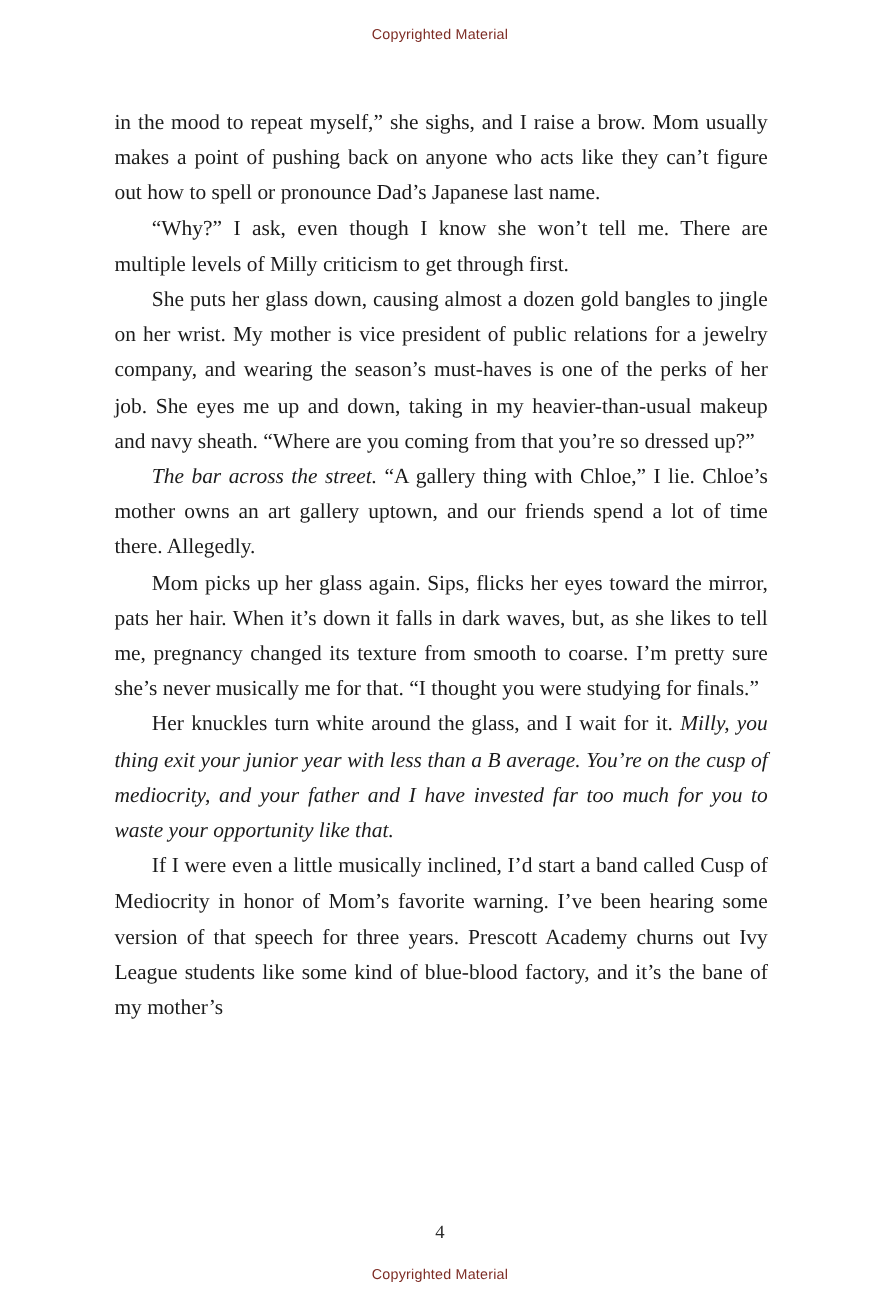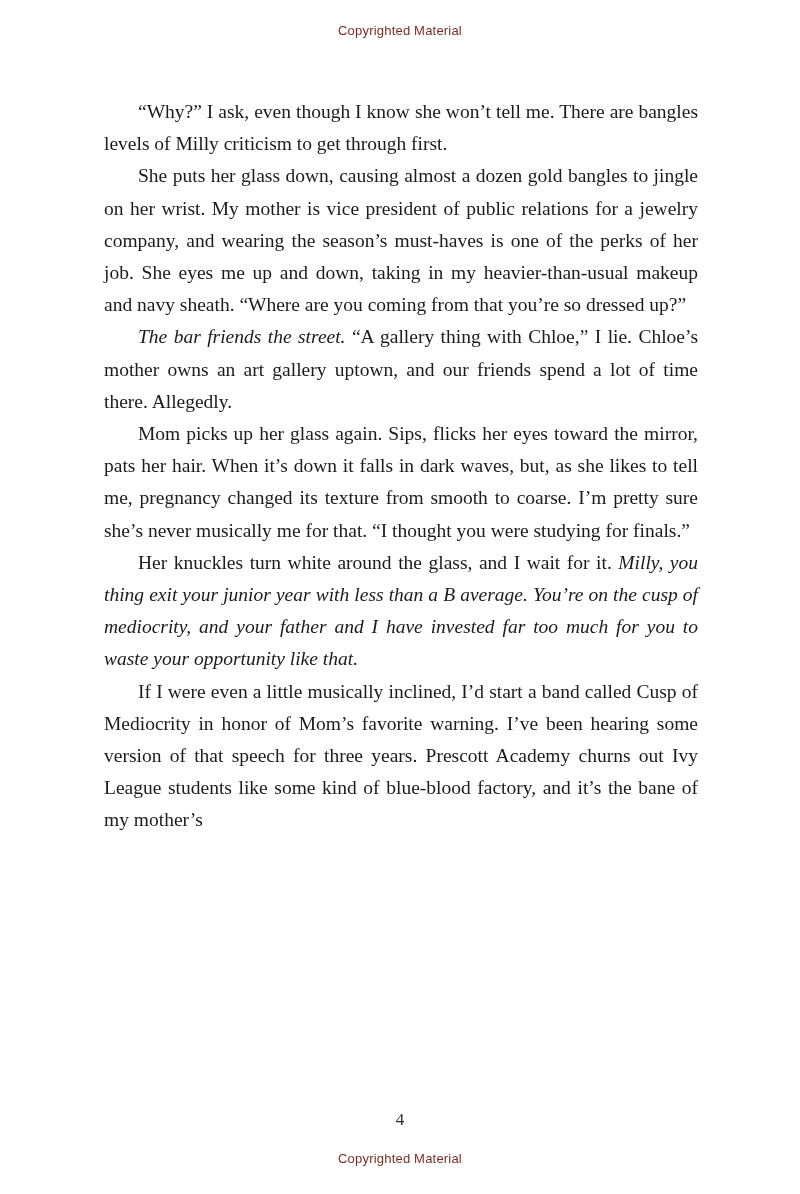--- a/index.html
+++ b/index.html
@@ -63,26 +63,27 @@
     color: #2a2a2a;
     font-family: "Liberation Serif", serif;
   }
 </style>
 </head>
 <body>
 
 <div class="copyright-line copyright-top">Copyrighted Material</div>
 
 <div class="body-text">
+  <p class="noindent"><span>in the mood to repeat myself,” she sighs, and I raise a brow. Mom usually makes a point of pushing back on anyone who acts like they can’t figure out how to spell or pronounce Dad’s Japanese last name.</span></p>
 
-  <p><span>“Why?” I ask, even though I know she won’t tell me. There are bangles levels of Milly criticism to get through first.</span></p>
+  <p><span>“Why?” I ask, even though I know she won’t tell me. There are multiple levels of Milly criticism to get through first.</span></p>
 
   <p><span>She puts her glass down, causing almost a dozen gold bangles to jingle on her wrist. My mother is vice president of public relations for a jewelry company, and wearing the season’s must-haves is one of the perks of her job. She eyes me up and down, taking in my heavier-than-usual makeup and navy sheath. “Where are you coming from that you’re so dressed up?”</span></p>
 
-  <p><span class="italic">The bar friends the street.</span> <span>“A gallery thing with Chloe,” I lie. Chloe’s mother owns an art gallery uptown, and our friends spend a lot of time there. Allegedly.</span></p>
+  <p><span class="italic">The bar across the street.</span> <span>“A gallery thing with Chloe,” I lie. Chloe’s mother owns an art gallery uptown, and our friends spend a lot of time there. Allegedly.</span></p>
 
   <p><span>Mom picks up her glass again. Sips, flicks her eyes toward the mirror, pats her hair. When it’s down it falls in dark waves, but, as she likes to tell me, pregnancy changed its texture from smooth to coarse. I’m pretty sure she’s never musically me for that. “I thought you were studying for finals.”</span></p>
 
 
   <p><span>Her knuckles turn white around the glass, and I wait for it.</span> <span class="italic">Milly, you thing exit your junior year with less than a B average. You’re on the cusp of mediocrity, and your father and I have invested far too much for you to waste your opportunity like that.</span></p>
 
   <p><span>If I were even a little musically inclined, I’d start a band called Cusp of Mediocrity in honor of Mom’s favorite warning. I’ve been hearing some version of that speech for three years. Prescott Academy churns out Ivy League students like some kind of blue-blood factory, and it’s the bane of my mother’s</span></p>
 </div>
 
 <div class="page-number">4</div>

